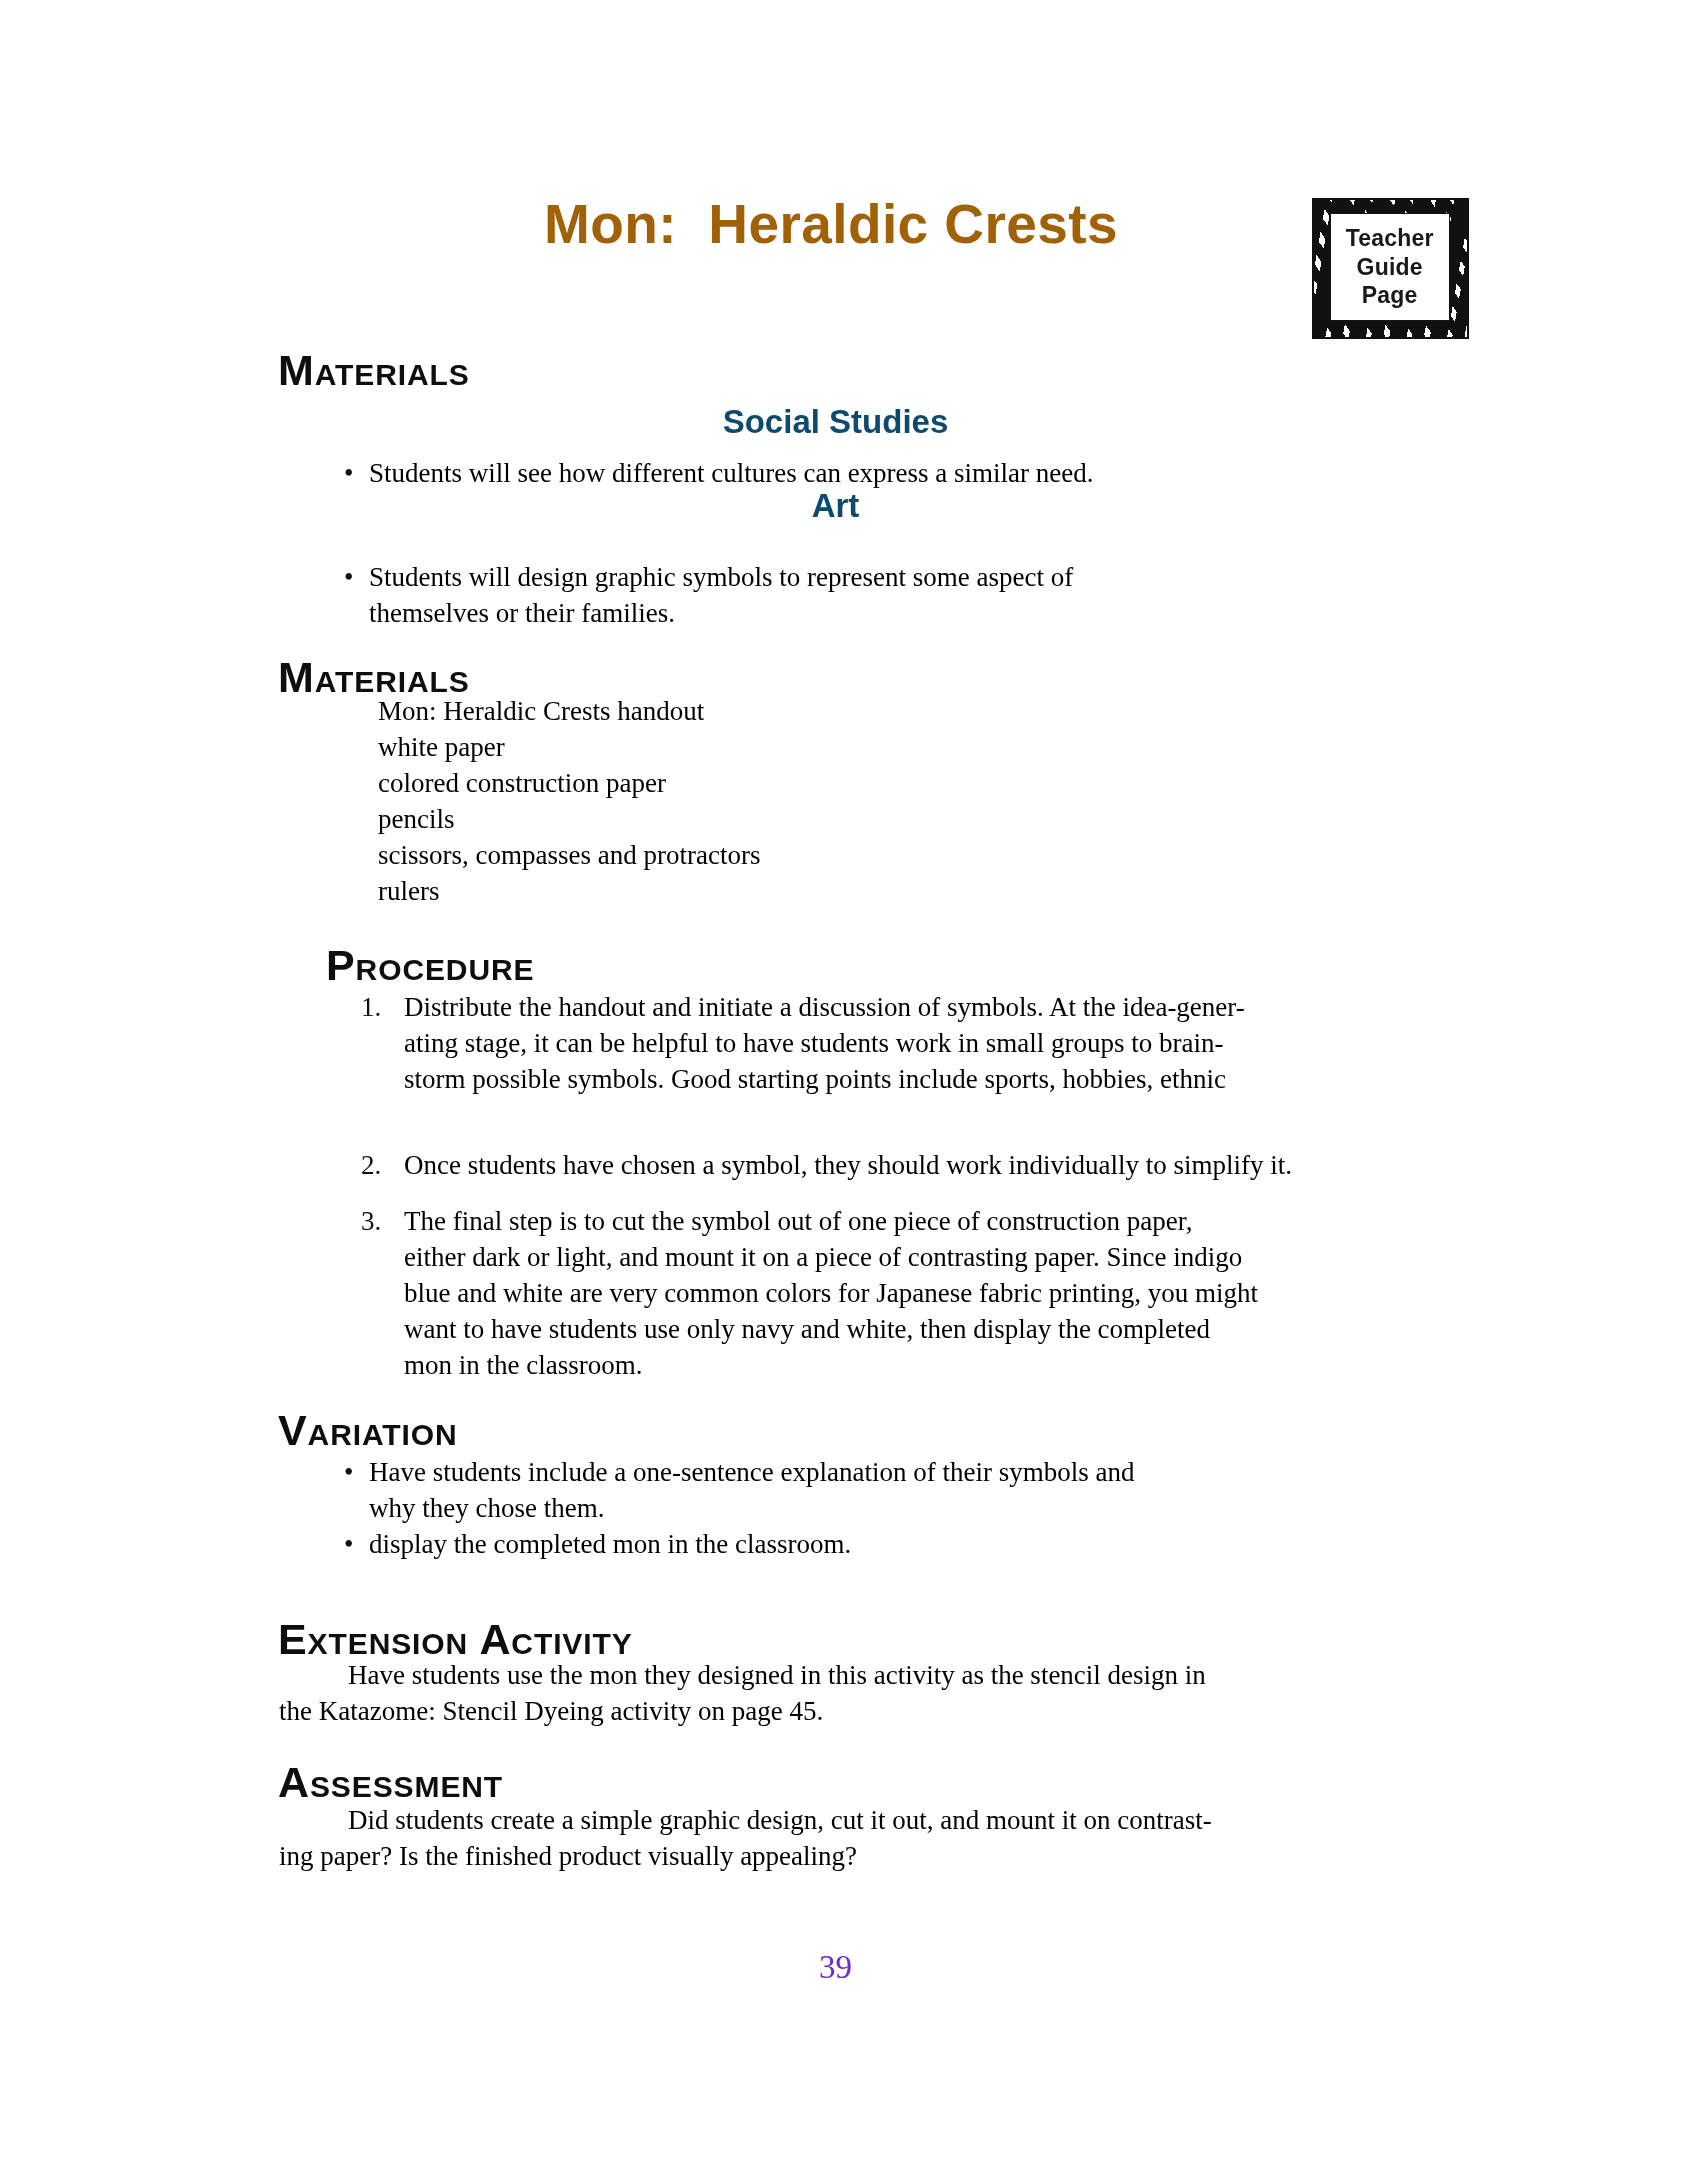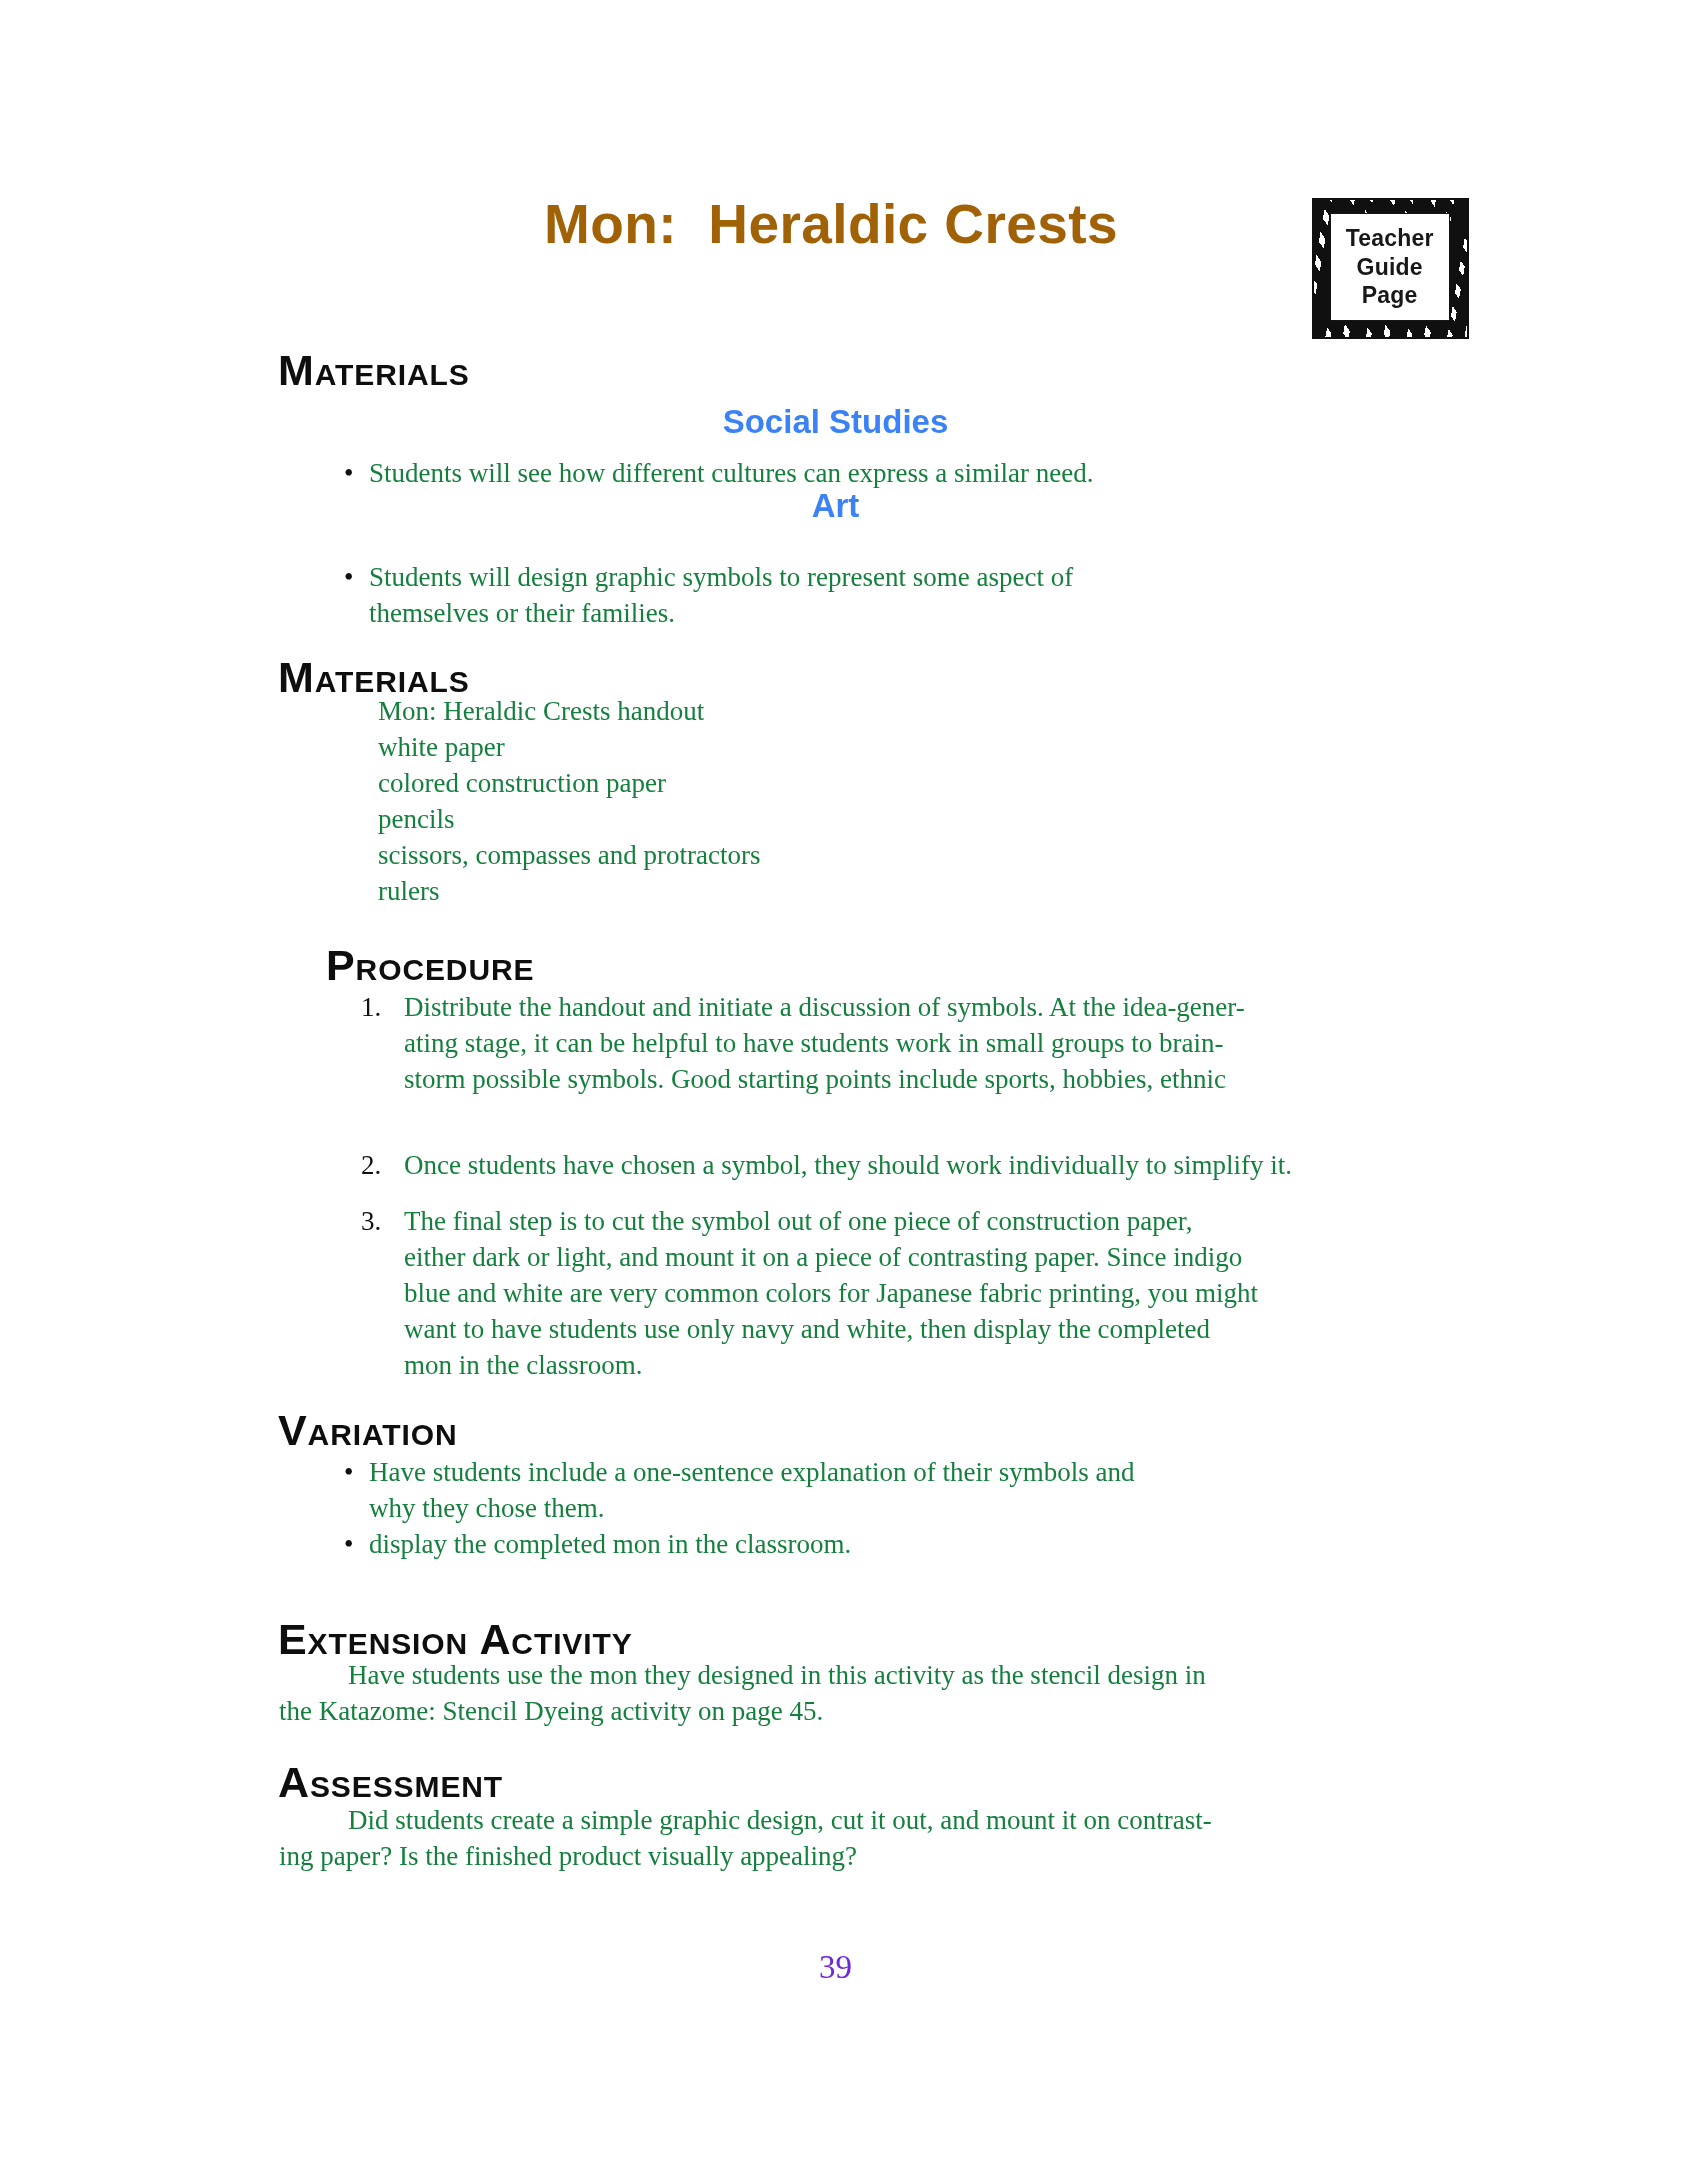--- a/index.html
+++ b/index.html
@@ -45,26 +45,26 @@
     font:600 43px/1 "Liberation Sans", sans-serif;
     font-variant:small-caps;
     letter-spacing:0.9px;
     color:#0e0e0e;
     white-space:nowrap;
   }
   
   .subhead {
     position:absolute; left:278px; width:1115px; text-align:center;
     font:600 33px/36px "Liberation Sans", sans-serif;
-    color:#3b82f6;
+    color:#0c4a6e;
   }
   
   .serifline {
     font:400 27px/36px "Liberation Serif", serif;
-    color:#15803d;
+    color:#000000;
     white-space:nowrap;
   }
   .bullet-block { position:absolute; left:344px; display:flex; align-items:flex-start; }
   .bullet-glyph {
     width:25px; flex:0 0 25px;
     font:400 27px/36px "Liberation Serif", serif;
     color:#101010;
   }
   .materials-list { position:absolute; left:378px; top:693px; }
   .num-block { position:absolute; left:361px; display:flex; align-items:flex-start; }

